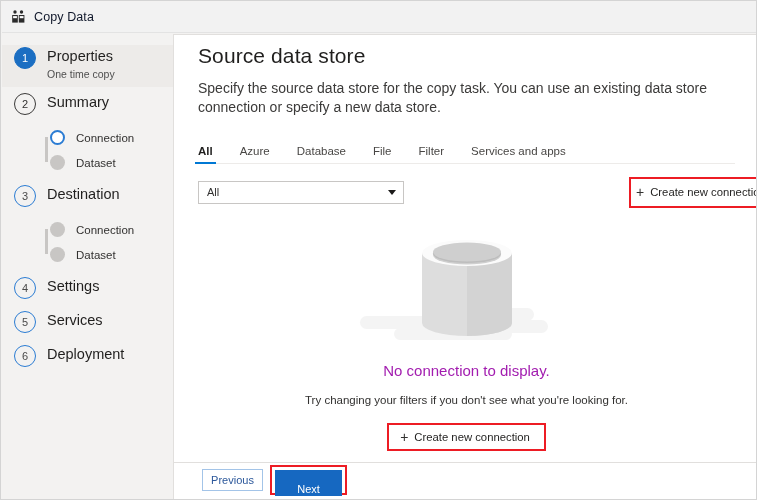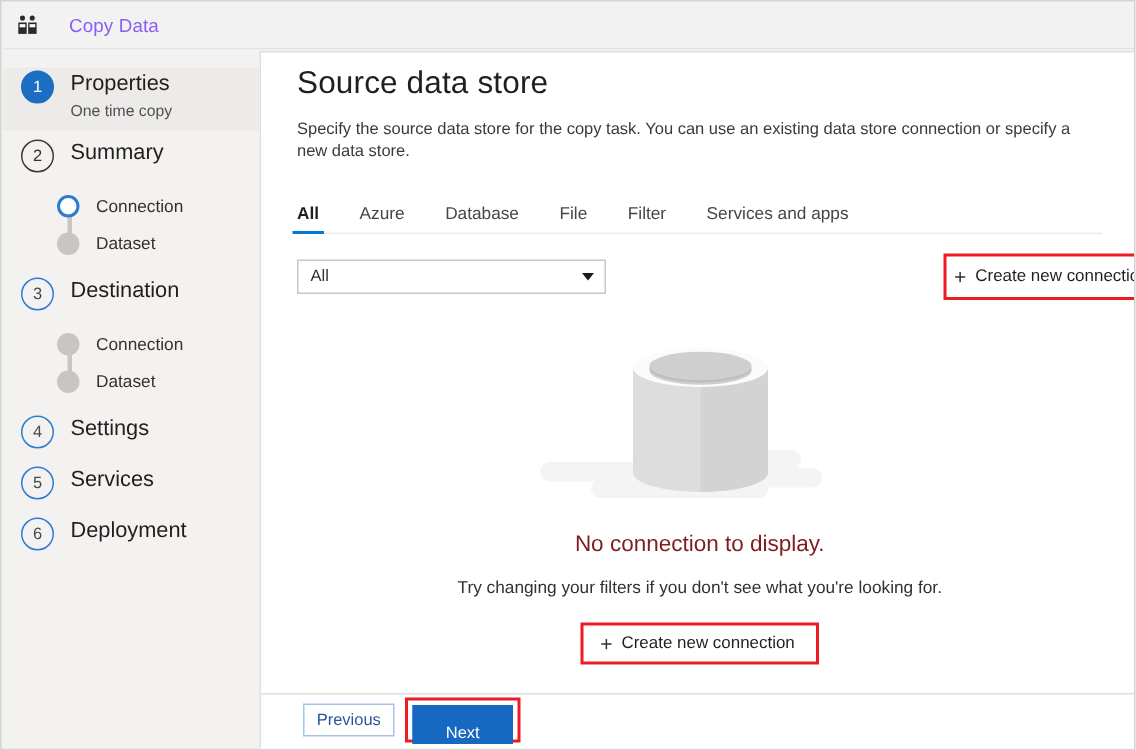--- a/index.html
+++ b/index.html
@@ -35,23 +35,22 @@
     box-sizing: border-box;
   }
   .titlebar .tb-icon {
     width: 16px; height: 16px;
     margin-right: 7px;
     display: block;
     flex: 0 0 auto;
   }
   .titlebar .tb-title {
     font-size: 12.5px;
-    color: #8b5cf6;
+    color: #0f172a;
     letter-spacing: 0.1px;
-    margin-left: 12px;
   }
   
   .sidebar {
     position: absolute;
     left: 1px; top: 32px;
     width: 171px; height: 467px;
     background: #f3f2f1;
     box-sizing: border-box;
   }
   .step {
@@ -102,21 +101,21 @@
     margin-top: 4px;
   }
   .step-sub {
     font-size: 10.5px;
     color: #4f4f4f;
     display: block;
     margin-top: 5px;
   }
   .substeps {
     position: relative;
-    padding-left: 36px;
+    padding-left: 48px;
   }
   .substep {
     position: relative;
     height: 25px;
     display: flex;
     align-items: center;
   }
   .substep-dot {
     width: 15px; height: 15px;
     border-radius: 50%;
@@ -159,21 +158,21 @@
     padding: 4px 22px 0 24px;
   }
   .page-title {
     font-size: 21px;
     font-weight: normal;
     color: #201f1e;
     margin: 5px 0 0 0;
     letter-spacing: 0.1px;
   }
   .page-desc {
-    font-size: 11px;
+    font-size: 14px;
     color: #3b3a39;
     margin: 11px 0 0 0;
     line-height: 1.35;
   }
   
   .tabs {
     display: flex;
     align-items: flex-end;
     margin-top: 19px;
     border-bottom: 1px solid #edebe9;
@@ -271,21 +270,21 @@
   
   .empty-state {
     margin-top: 24px;
     display: flex;
     flex-direction: column;
     align-items: center;
   }
   .illus { position: relative; width: 250px; height: 130px; }
   .empty-title {
     font-size: 15px;
-    color: #7f1d1d;
+    color: #a21caf;
     margin-top: 4px;
   }
   .empty-sub {
     font-size: 11.5px;
     color: #323130;
     margin-top: 15px;
   }
   .create-btn-center {
     margin-top: 17px;
     padding: 5px 14px 5px 11px;

